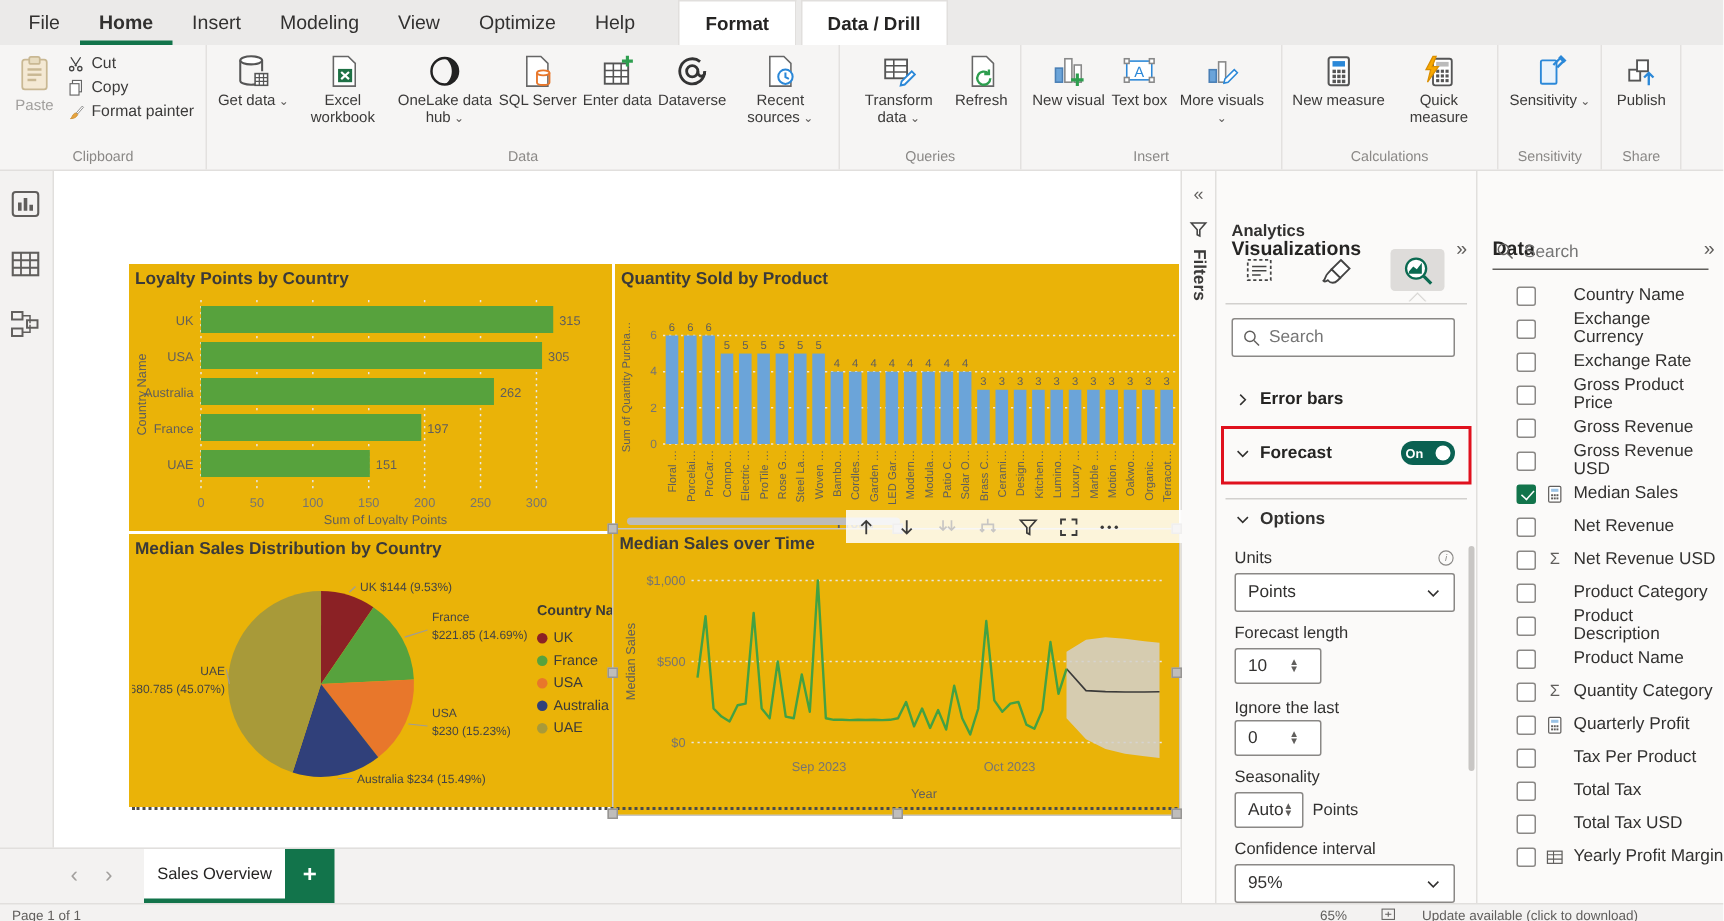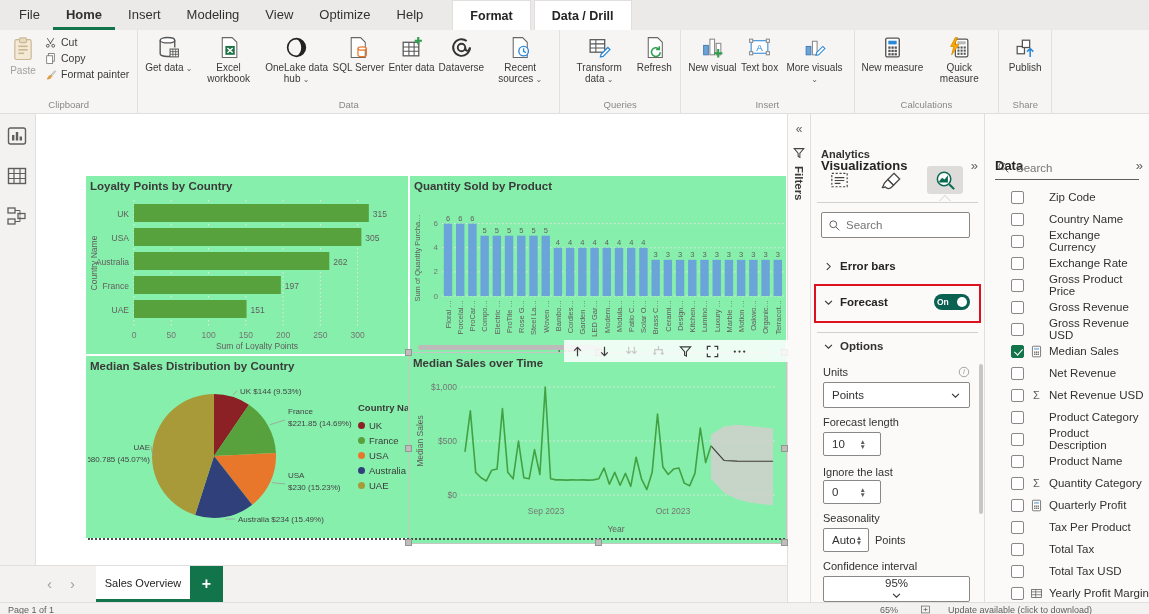--- a/index.html
+++ b/index.html
@@ -28,21 +28,21 @@
   .rrow { display:flex; align-items:center; gap:4px; font-size:10.5px; color:#3B3A39; padding:1.5px 3px; white-space:nowrap; }
   .rrow .ricon svg { width:13px; height:13px; display:block; }
   .dd-caret { font-size:8px; color:#605E5C; }
 
   
   #view-rail { position:absolute; left:0; top:114px; width:36px; height:488px; background:#F3F2F1; border-right:1px solid #E1DFDD; }
   .rail-btn { width:26px; height:26px; margin:10px auto 14px; }
   .rail-btn svg { width:24px; height:24px; }
   #canvas { position:absolute; left:36px; top:114px; width:751px; height:451px; background:#fff; }
 
-  .visual { position:absolute; background:#86efac; }
+  .visual { position:absolute; background:#eab308; }
   .vtitle { position:absolute; left:4px; top:4px; font-size:11.5px; font-weight:700; color:#3B3A39; white-space:nowrap; }
   .visual svg { position:absolute; left:2px; top:22px; }
   #v-loyalty  { left:50px;  top:62px;  width:322px; height:178px; }
   #v-quantity { left:374px; top:62px;  width:376px; height:180px; }
   #v-pie      { left:50px;  top:242px; width:348px; height:182px; }
   #v-line     { left:372px; top:238px; width:379px; height:192px; border:1px solid #C8C6C4; }
   #q-xlabel { position:absolute; left:148px; bottom:2px; font-size:8.5px; font-weight:700; color:#605E5C; }
   #q-scroll { position:absolute; left:8px; bottom:6px; width:182px; height:5px; background:#BDBBB9; border-radius:3px; }
   #pie-legend { position:absolute; right:2px; top:46px; width:74px; font-size:9.5px; color:#3B3A39; }
   #pie-legend .lg-title { font-weight:700; margin-bottom:5px; }
@@ -83,21 +83,21 @@
   .toggle { margin-left:auto; width:36px; height:16px; border-radius:8px; background:#0A6152; display:flex; align-items:center; padding:0 3px; gap:3px; }
   .tglabel { color:#fff; font-size:8.5px; font-weight:700; }
   .knob { width:10px; height:10px; background:#fff; border-radius:50%; margin-left:auto; }
   #red-box { position:absolute; left:3px; right:3px; top:170px; height:39px; border:2.5px solid #E0111E; pointer-events:none; z-index:4; }
   .sec-head { position:absolute; left:12px; font-size:11.5px; font-weight:700; display:flex; gap:6px; align-items:center; }
   #vp-options { top:226px; }
   .opt-label { position:absolute; left:12px; right:14px; font-size:11px; color:#323130; display:flex; justify-content:space-between; align-items:center; }
   #l-units{top:252px;} #l-len{top:302px;} #l-ign{top:352px;} #l-seas{top:398px;} #l-conf{top:446px;}
   .info svg { width:12px; height:12px; display:block; }
   .dd-box { position:absolute; left:12px; right:14px; height:26px; background:#fff; border:1px solid #8A8886; border-radius:2px; display:flex; align-items:center; padding:0 8px; font-size:11.5px; justify-content:space-between; }
-  #dd-units{top:268px;} #dd-conf{top:462px;flex-direction:column;}
+  #dd-units{top:268px;} #dd-conf{top:462px;}
   .chev-d2 svg { width:11px; height:11px; display:block; }
   .spin { position:absolute; left:12px; width:58px; height:24px; background:#fff; border:1px solid #8A8886; border-radius:2px; display:flex; align-items:center; padding:0 14px 0 8px; font-size:11.5px; justify-content:space-between; }
   #sp-len{top:318px;} #sp-ign{top:366px;}
   .spin.small { position:static; width:46px; height:24px; }
   #seas-row { position:absolute; left:12px; top:414px; display:flex; align-items:center; gap:6px; font-size:11px; }
   .spin-arrows { display:flex; flex-direction:column; line-height:5px; font-size:6.5px; color:#605E5C; }
   #vp-scrollthumb { position:absolute; right:1px; top:250px; width:4px; height:150px; background:#C8C6C4; border-radius:2px; }
 
   
   .searchline { position:absolute; left:10px; right:10px; top:42px; height:24px; border-bottom:1px solid #605E5C; display:flex; align-items:center; gap:6px; padding:0 2px; }
@@ -361,20 +361,35 @@
                   <rect x="13" y="17" width="2" height="2"></rect>
                   <rect x="16" y="17" width="2" height="2"></rect>
                 </g>
                 <path d="M8 2.5L3.5 11h3L4.5 19l7-10h-4l2.5-6.5z" fill="#F8A800" stroke="#D98E00" stroke-width=".8"></path>
               </svg>
             </span>
             <span data-interactable="false">Quick measure</span>
           </div>
         </div>
         <div class="rgroup-label" data-interactable="false">Calculations</div>
+      </div>
+      <div class="rgroup" data-interactable="false">
+        <div class="rbtns">
+          <div class="rbtn" data-interactable="true">
+            <span class="ricon" data-interactable="false">
+              <svg viewBox="0 0 24 24">
+                <rect x="6" y="5" width="10" height="15" rx="1" fill="#EAF3FB" stroke="#2B88D8" stroke-width="1.2"></rect>
+                <path d="M14 8l4.5-4.5M16.5 9.5L21 5" stroke="#2B88D8" stroke-width="1.5"></path>
+                <path d="M18 2.5l3.5 3.5" stroke="#2B88D8" stroke-width="2.5"></path>
+              </svg>
+            </span>
+            <span data-interactable="false">Sensitivity<span class="dd-caret" data-interactable="false"> ⌄</span></span>
+          </div>
+        </div>
+        <div class="rgroup-label" data-interactable="false">Sensitivity</div>
       </div>
       <div class="rgroup" data-interactable="false">
         <div class="rbtns">
           <div class="rbtn" data-interactable="true">
             <span class="ricon" data-interactable="false">
               <svg viewBox="0 0 24 24">
                 <rect x="4" y="11" width="7" height="7" fill="#fff" stroke="#555" stroke-width="1.2"></rect>
                 <rect x="9" y="5" width="7" height="7" fill="#fff" stroke="#555" stroke-width="1.2"></rect>
                 <path d="M16.5 21v-7.5M13.5 16l3-3 3 3" fill="none" stroke="#2B88D8" stroke-width="1.5"></path>
               </svg>
@@ -800,25 +815,20 @@
             <circle cx="6.5" cy="6.5" r="4.2" fill="none" stroke="#605E5C" stroke-width="1.2"></circle>
             <path d="M9.8 9.8L14 14" stroke="#605E5C" stroke-width="1.2"></path>
           </svg>
         </span>
       <input data-interactable="true" placeholder="Search" style="">
     </div>
     <div id="field-list" data-interactable="false">
         <div class="field-row" data-interactable="true">
           <span class="cb" data-interactable="true"></span>
           <span class="ficon" data-interactable="false"></span>
-          <span class="flabel" data-interactable="false">Zip Code</span>
-        </div>
-        <div class="field-row" data-interactable="true">
-          <span class="cb" data-interactable="true"></span>
-          <span class="ficon" data-interactable="false"></span>
           <span class="flabel" data-interactable="false">Country Name</span>
         </div>
         <div class="field-row" data-interactable="true">
           <span class="cb" data-interactable="true"></span>
           <span class="ficon" data-interactable="false"></span>
           <span class="flabel" data-interactable="false">Exchange Currency</span>
         </div>
         <div class="field-row" data-interactable="true">
           <span class="cb" data-interactable="true"></span>
           <span class="ficon" data-interactable="false"></span>

